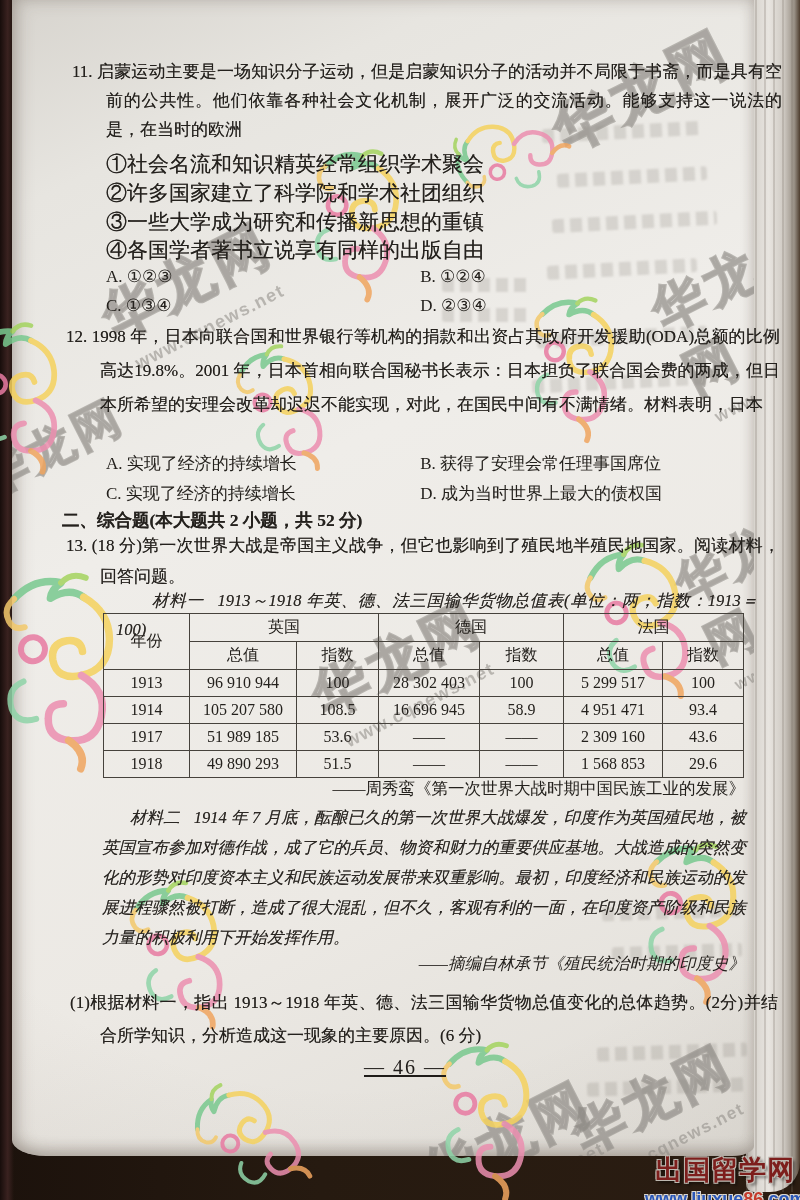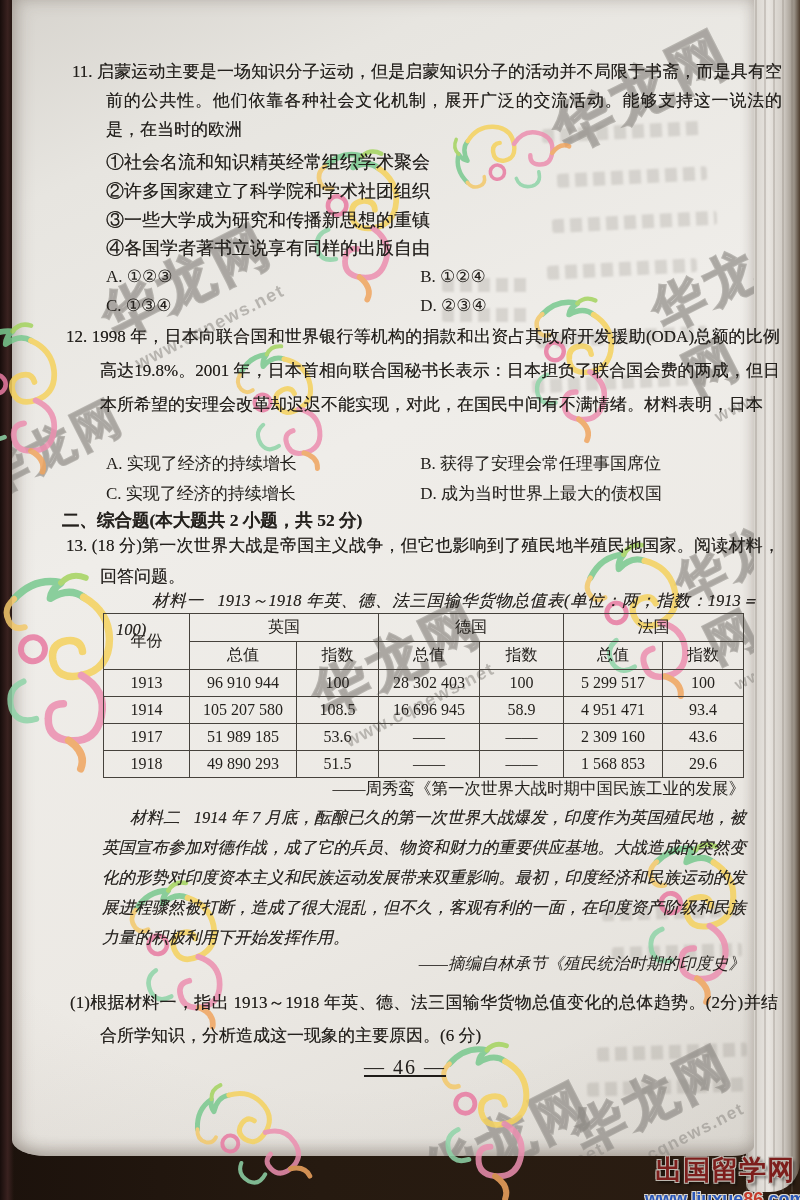--- a/index.html
+++ b/index.html
@@ -21,21 +21,21 @@
     border-radius:0 0 22px 34px / 0 0 10px 16px;
     box-shadow:inset 0 -6px 14px rgba(60,45,30,.25), inset 6px 0 18px rgba(70,55,45,.18);}
   .vignette{position:absolute;inset:0;pointer-events:none;
     background:radial-gradient(130% 90% at 45% 40%,rgba(0,0,0,0) 60%,rgba(90,75,60,.14) 100%);}
 
   
   .t{position:absolute;color:#24211d;font-size:17px;line-height:29px;text-align:justify;
      text-shadow:0 0 .5px rgba(20,18,15,.6);}
   .hang{padding-left:34px;text-indent:-34px;}
   .hang30{padding-left:30px;text-indent:-30px;}
-  .item{position:absolute;left:106px;font-size:18px;color:#24211d;text-shadow:0 0 .5px rgba(20,18,15,.6);}
+  .item{position:absolute;left:106px;font-size:21px;color:#24211d;text-shadow:0 0 .5px rgba(20,18,15,.6);}
   .optrow{position:absolute;left:106px;width:600px;font-size:17px;color:#24211d;}
   .opt-first{display:inline-block;width:310px;}
   .sec{font-weight:bold;font-size:17.5px;text-align:left;}
   .kai{font-style:italic;color:#2b2723;}
   .kai .mlabel{margin-right:14px;}
   .src{position:absolute;left:100px;width:645px;text-align:right;font-size:16.5px;color:#24211d;}
   .pagenum{position:absolute;left:330px;top:1056px;width:150px;text-align:center;
     font-size:20px;letter-spacing:2px;color:#1f1c19;text-decoration:underline;}
 
   

